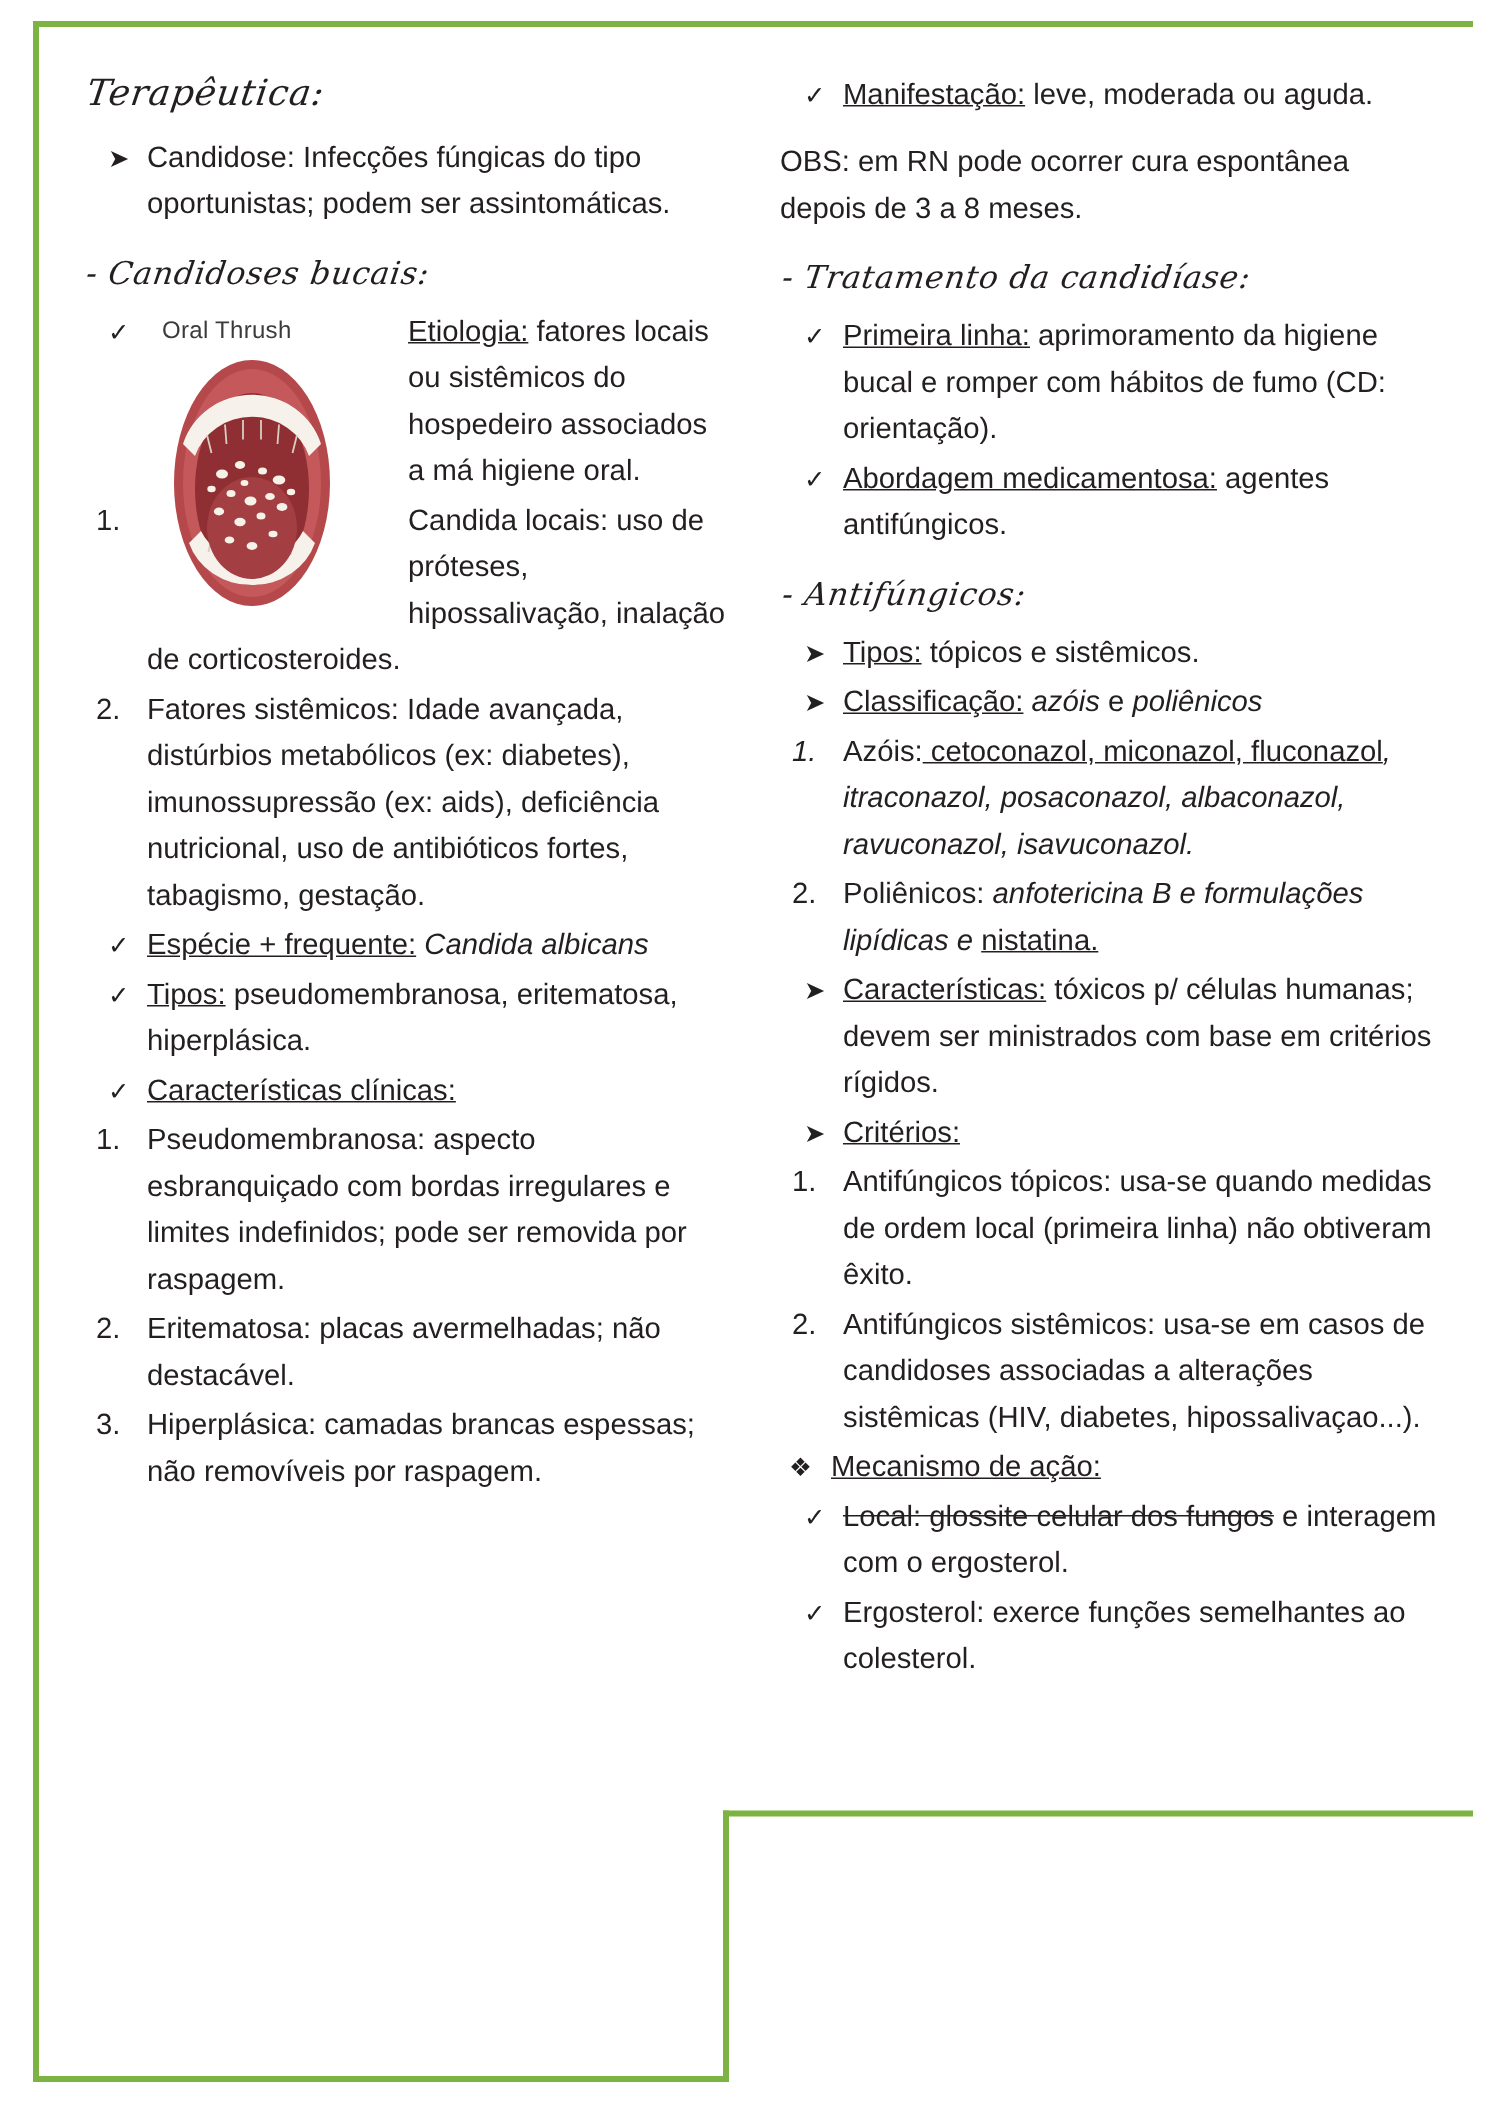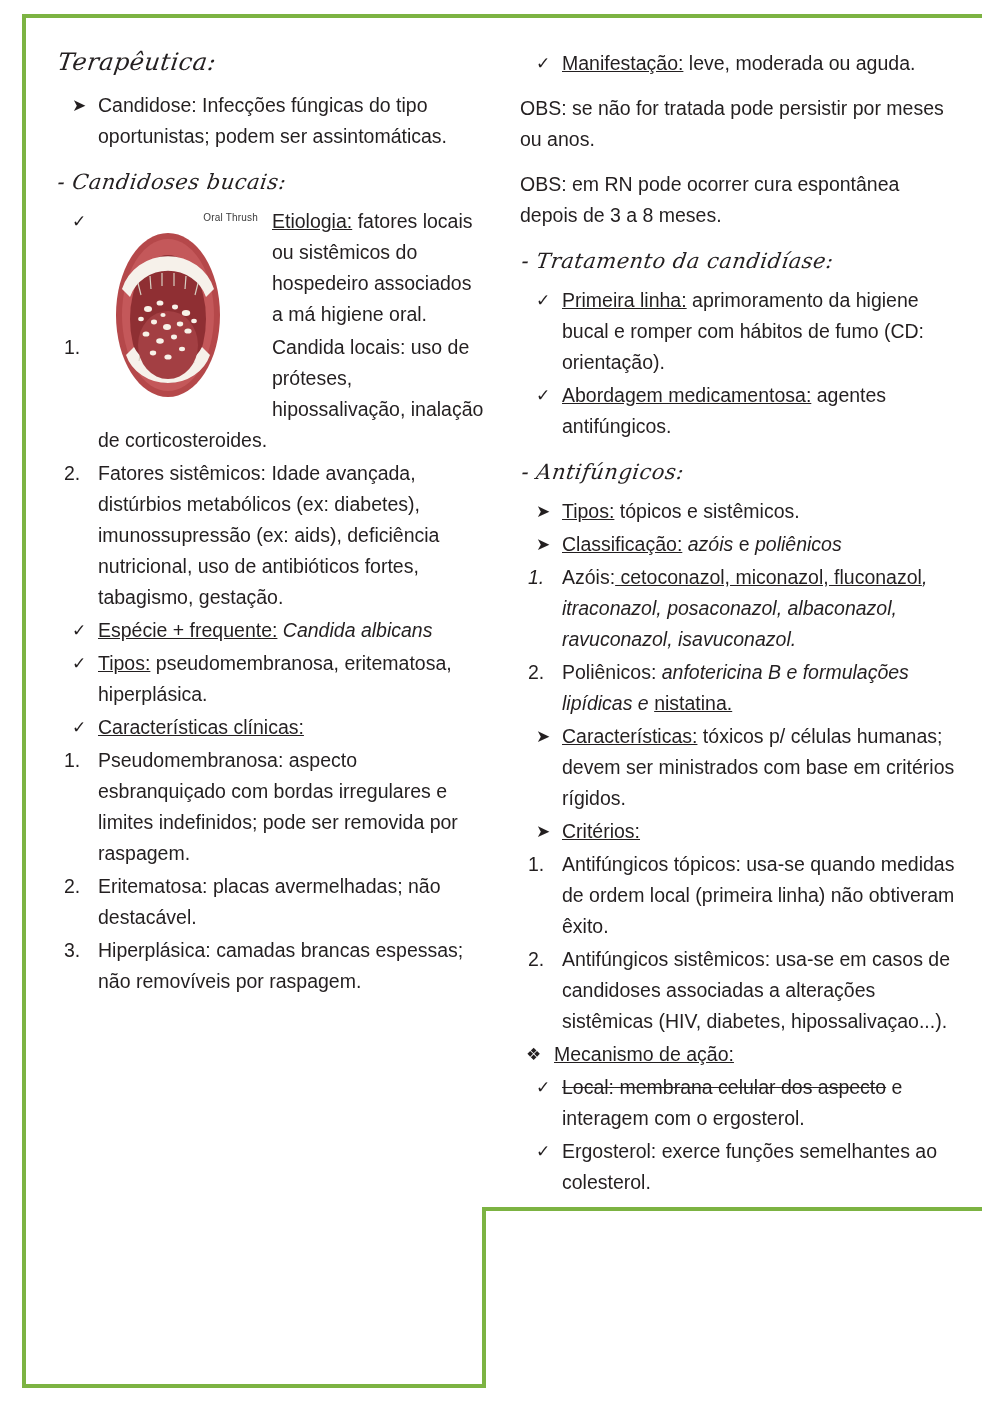--- a/index.html
+++ b/index.html
@@ -90,25 +90,24 @@
   .strike { text-decoration: line-through; }
   .ui { text-decoration: underline; }
 
   
   .figure {
     float: left;
     width: 150px;
     margin: 6px 14px 4px 52px;
   }
   .figure-caption {
-    font-size: 10px;
+    font-size: 16px;
     color: #3b3b3b;
     margin-bottom: 4px;
     letter-spacing: .2px;
-    text-align: right;
   }
   .mouth-wrap { width: 120px; height: 175px; position: relative; }
   .flow { overflow: hidden; }
 </style>
 </head>
 <body>
 
 <div class="frame-line frame-top"></div>
 <div class="frame-line frame-left"></div>
 <div class="frame-line frame-bottom"></div>
@@ -236,21 +235,20 @@
 
   <div class="col col-right">
 
     <ul>
       <li class="lvl1">
         <span class="mk">✓</span>
         <b class="u">Manifestação:</b><span> leve, moderada ou aguda.</span>
       </li>
     </ul>
 
-    <p class="para obs">OBS: se não for tratada pode persistir por meses ou anos.</p>
 
     <p class="para obs">OBS: em RN pode ocorrer cura espontânea depois de 3 a 8 meses.</p>
 
     <div class="script sub">- Tratamento da candidíase:</div>
 
     <ul>
       <li class="lvl1">
         <span class="mk">✓</span>
         <b class="u">Primeira linha:</b><span> aprimoramento da higiene bucal e romper com hábitos de fumo (CD: orientação).</span>
       </li>
@@ -294,21 +292,21 @@
       <li class="lvl-num">
         <span class="mk">2.</span>
         <b>Antifúngicos sistêmicos:</b><span> usa-se em casos de candidoses associadas a alterações sistêmicas (HIV, diabetes, hipossalivaçao...).</span>
       </li>
       <li class="lvl1" style="padding-left:34px">
         <span class="mk" style="left:6px">❖</span>
         <b class="u">Mecanismo de ação:</b>
       </li>
       <li class="lvl1">
         <span class="mk">✓</span>
-        <b class="strike">Local:</b><span class="strike"> membrana celular dos aspecto</span><span> e interagem com o ergosterol.</span>
+        <b class="strike">Local:</b><span class="strike"> glossite celular dos fungos</span><span> e interagem com o ergosterol.</span>
       </li>
       <li class="lvl1">
         <span class="mk">✓</span>
         <b>Ergosterol:</b><span> exerce funções semelhantes ao colesterol.</span>
       </li>
     </ul>
   </div>
 </div>
 
 </body></html>

